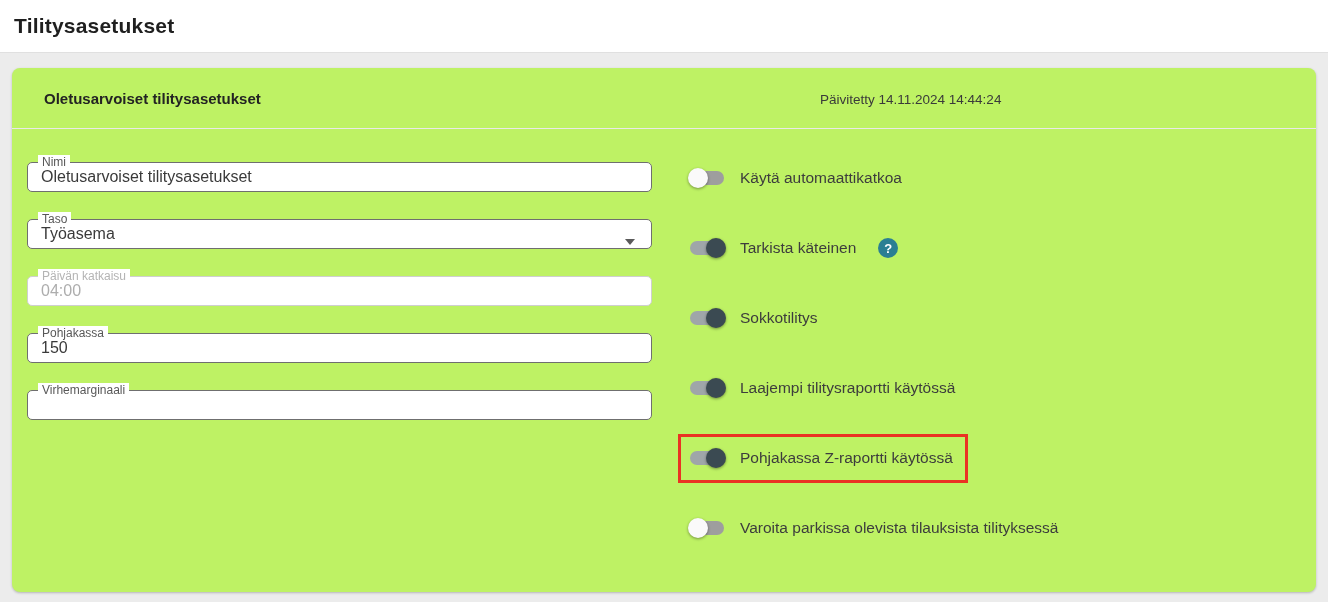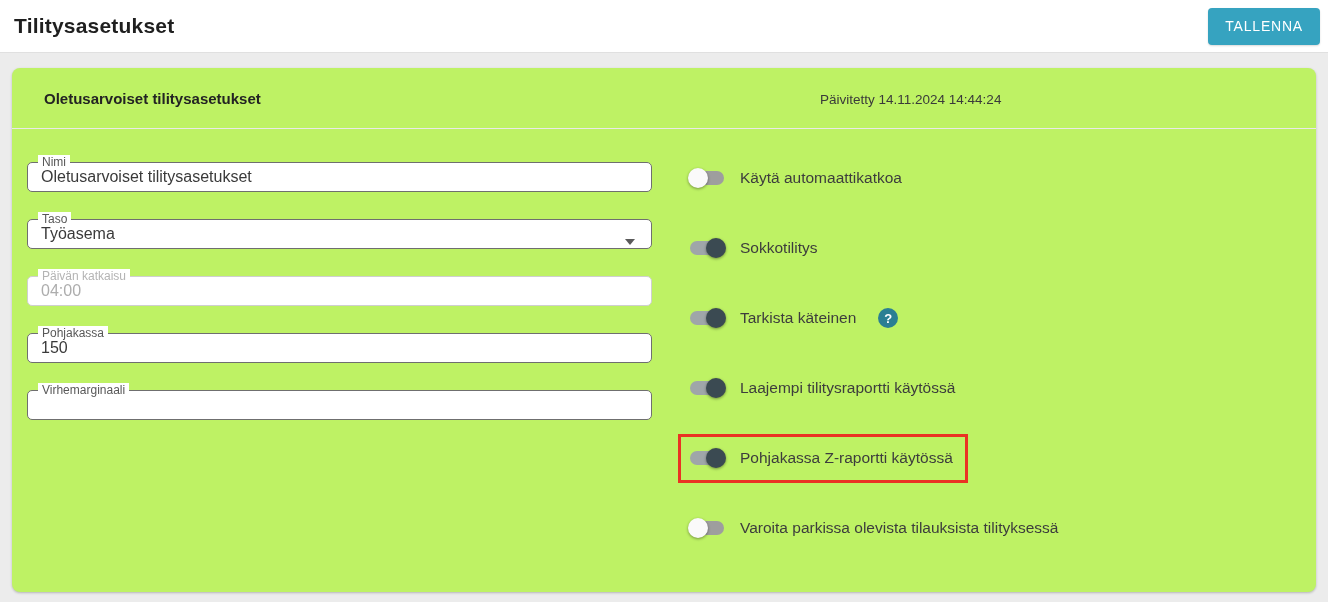--- a/index.html
+++ b/index.html
@@ -102,21 +102,20 @@
   .highlight-box {
     position: absolute; left: 666px; top: 366px; width: 290px; height: 49px;
     border: 3px solid #ea3323; pointer-events: none; z-index: 5;
   }
 </style>
 </head>
 <body>
 
 <div class="topbar">
   <div class="page-title">Tilitysasetukset</div>
-  <button class="save-btn">TALLENNA</button>
 </div>
 
 <div class="card">
 
   <div class="card-header">
     <div class="card-title">Oletusarvoiset tilitysasetukset</div>
     <div class="updated-text">Päivitetty 14.11.2024 14:44:24</div>
   </div>
 
   <div class="left-col">
@@ -156,37 +155,37 @@
         <span class="thumb"></span>
       </div>
       <span class="toggle-label">Käytä automaattikatkoa</span>
     </div>
 
     <div class="toggle-row">
       <div class="switch on">
         <span class="track"></span>
         <span class="thumb"></span>
       </div>
-      <span class="toggle-label">Sokkotilitys</span>
-    </div>
-
-    <div class="toggle-row">
-      <div class="switch on">
-        <span class="track"></span>
-        <span class="thumb"></span>
-      </div>
       <span class="toggle-label">Tarkista käteinen</span>
       <span class="help">?</span>
     </div>
 
     <div class="toggle-row">
       <div class="switch on">
         <span class="track"></span>
         <span class="thumb"></span>
       </div>
+      <span class="toggle-label">Sokkotilitys</span>
+    </div>
+
+    <div class="toggle-row">
+      <div class="switch on">
+        <span class="track"></span>
+        <span class="thumb"></span>
+      </div>
       <span class="toggle-label">Laajempi tilitysraportti käytössä</span>
     </div>
 
     <div class="toggle-row">
       <div class="switch on">
         <span class="track"></span>
         <span class="thumb"></span>
       </div>
       <span class="toggle-label">Pohjakassa Z-raportti käytössä</span>
     </div>

